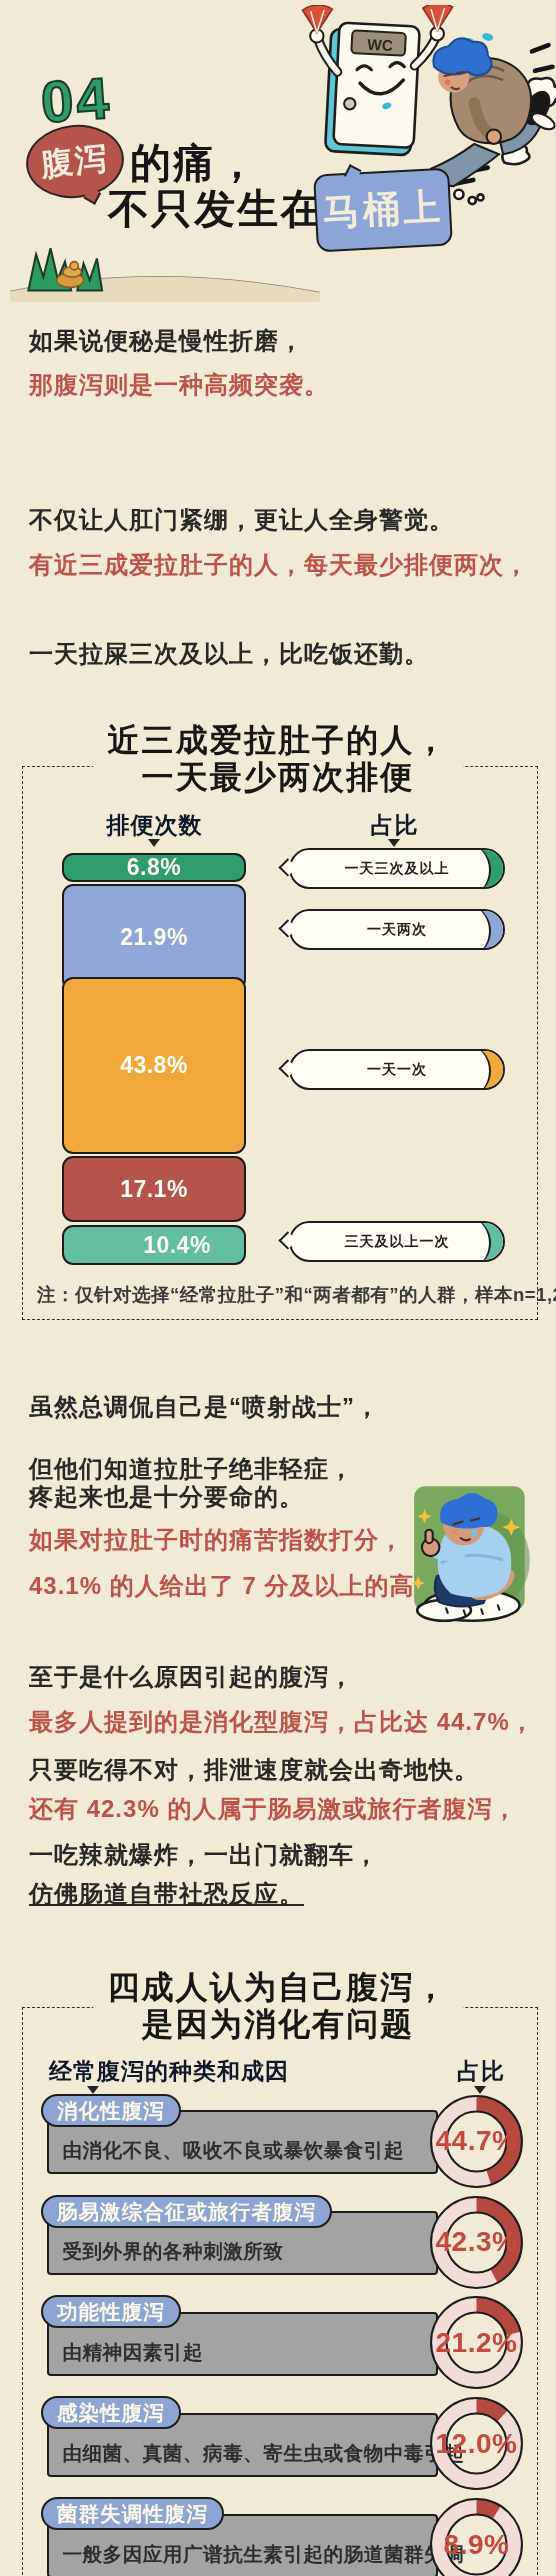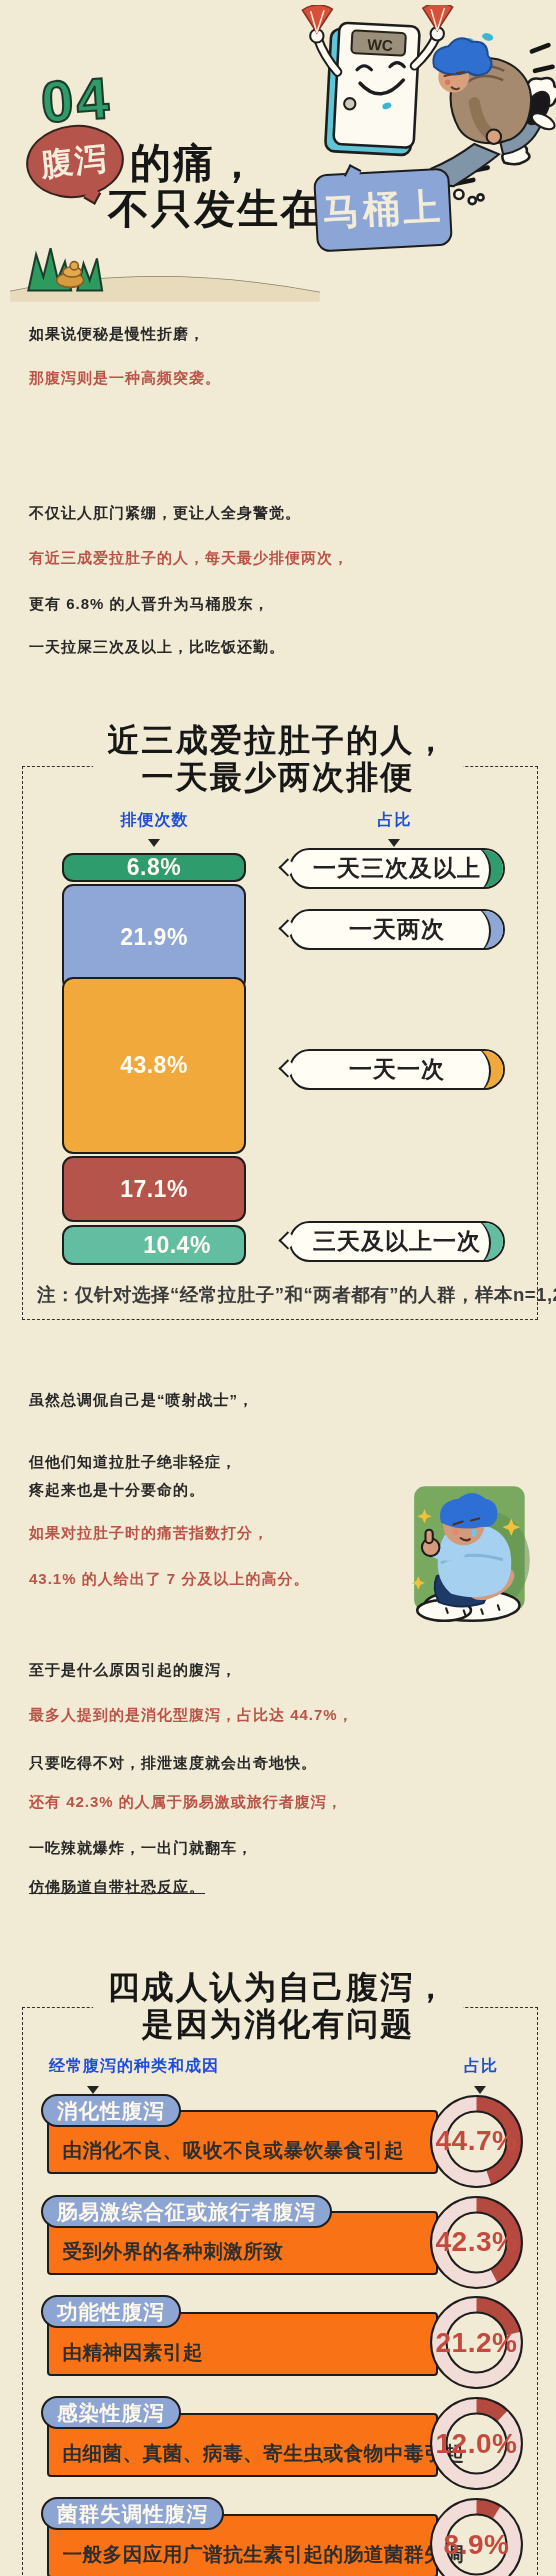--- a/index.html
+++ b/index.html
@@ -6,21 +6,21 @@
   *{box-sizing:border-box;}
   .page{
     position:relative;width:556px;height:2833px;margin:0 auto;
     background:#f1ead5;overflow:hidden;
     font-family:"Liberation Sans","DejaVu Sans",sans-serif;
     color:#232323;
   }
   
   .bline{
     position:absolute;left:29px;white-space:nowrap;
-    font-size:15px;font-weight:600;letter-spacing:1px;color:#282828;
+    font-size:24px;font-weight:600;letter-spacing:1px;color:#282828;
   }
   .bline.red{color:#bb5348;font-weight:800;}
   
   .badge04{
     position:absolute;left:41px;top:66px;
     font-size:58px;font-weight:900;color:#2e9b68;
     -webkit-text-stroke:2.1px #1d3b2b;letter-spacing:3.1px;transform:rotate(-4deg);
   }
   .bubble-red{
     position:absolute;left:26px;top:125px;width:98px;height:73px;
@@ -48,21 +48,21 @@
   }
   .hero-art,.ground-art,.squat-art{position:absolute;}
   
   .cbox{position:absolute;border:1.5px dashed #2f2f2f;}
   .ctitle{
     position:absolute;left:50%;transform:translateX(-50%);z-index:2;
     background:#f1ead5;padding:0 14.4px;text-align:center;white-space:nowrap;
     font-size:32px;font-weight:900;color:#171717;line-height:37px;letter-spacing:2.1px;
   }
   .colhead{
-    position:absolute;font-size:16px;font-weight:700;color:#1d4ed8;
+    position:absolute;font-size:23px;font-weight:700;color:#0f172a;
     text-align:center;letter-spacing:1px;white-space:nowrap;
   }
   .tri{
     position:absolute;width:0;height:0;
     border-left:6.7px solid transparent;border-right:6.7px solid transparent;
     border-top:8.8px solid #242424;
   }
   
   .bar{
     position:absolute;left:39px;width:184px;
@@ -90,34 +90,34 @@
   .bub .cres{position:absolute;right:0;top:0;bottom:0;width:32px;}
   .bub .cres::after{
     content:'';position:absolute;right:12.4px;top:-6.2px;width:47px;height:52px;
     background:#fffdf4;border-radius:50%;border-right:2.1px solid #1d1d1d;
   }
   .bub.c-green .cres{background:#2e9c6c;}
   .bub.c-blue .cres{background:#8fa7d6;}
   .bub.c-orange .cres{background:#f2a93b;}
   .bub.c-red .cres{background:#b4544a;}
   .bub.c-teal .cres{background:#63bda1;}
-  .bub .lbl{position:relative;z-index:1;font-size:23px;font-weight:700;color:#222;letter-spacing:1px;}
+  .bub .lbl{position:relative;z-index:1;font-size:14px;font-weight:700;color:#222;letter-spacing:1px;}
   .note{
     position:absolute;font-size:18.5px;font-weight:600;color:#3a3a3a;letter-spacing:0.5px;white-space:nowrap;
   }
   
   .pill{
     position:absolute;left:17.5px;height:33px;padding:0 14.4px;
     background:#8ca5d3;border:2.1px solid #1d1d1d;border-radius:16.5px;
     display:flex;align-items:center;z-index:2;
     font-size:20.6px;font-weight:700;color:#fdf8ea;letter-spacing:1px;white-space:nowrap;
   }
   .descbox{
     position:absolute;left:24px;width:391px;height:64px;
-    background:#f97316;border:2.1px solid #1d1d1d;border-radius:4.1px;
+    background:#a3a3a3;border:2.1px solid #1d1d1d;border-radius:4.1px;
     display:flex;align-items:flex-end;padding:0 5.2px 8.2px 13.4px;
   }
   .descbox .d{font-size:19.6px;font-weight:600;color:#2e2e2e;letter-spacing:0.5px;white-space:nowrap;}
   .donut{position:absolute;left:406px;width:95px;height:95px;}
   .pct{
     position:absolute;left:406px;width:95px;text-align:center;
     font-size:28px;font-weight:800;color:#c44a3e;letter-spacing:0.5px;z-index:2;
   }
 </style>
 </head>
@@ -218,21 +218,20 @@
       <ellipse cx="136" cy="128" rx="26" ry="14" fill="#d79b3f" stroke="#8a5a23" stroke-width="3"></ellipse>
       <ellipse cx="140" cy="112" rx="18" ry="10" fill="#e2aa4e" stroke="#8a5a23" stroke-width="3"></ellipse>
       <circle cx="144" cy="100" r="8" fill="#e2aa4e" stroke="#8a5a23" stroke-width="3"></circle>
     </g>
   </svg>
 
   <div class="bline" style="top:325px;">如果说便秘是慢性折磨，</div>
   <div class="bline red" style="top:369px;">那腹泻则是一种高频突袭。</div>
   <div class="bline" style="top:504px;">不仅让人肛门紧绷，更让人全身警觉。</div>
   <div class="bline red" style="top:549px;">有近三成爱拉肚子的人，每天最少排便两次，</div>
-  <div class="bline" style="top:595px;">更有 6.8% 的人晋升为马桶股东，</div>
   <div class="bline" style="top:638px;">一天拉屎三次及以上，比吃饭还勤。</div>
 
   <div class="ctitle" style="top:722px;">
     <div>近三成爱拉肚子的人，</div>
     <div>一天最少两次排便</div>
   </div>
 
   <div class="cbox" style="left:22px;top:766px;width:516px;height:554px;">
     <div class="colhead" style="left:54px;top:43px;width:155px;">排便次数</div>
     <div class="colhead" style="left:320px;top:43px;width:103px;">占比</div>

